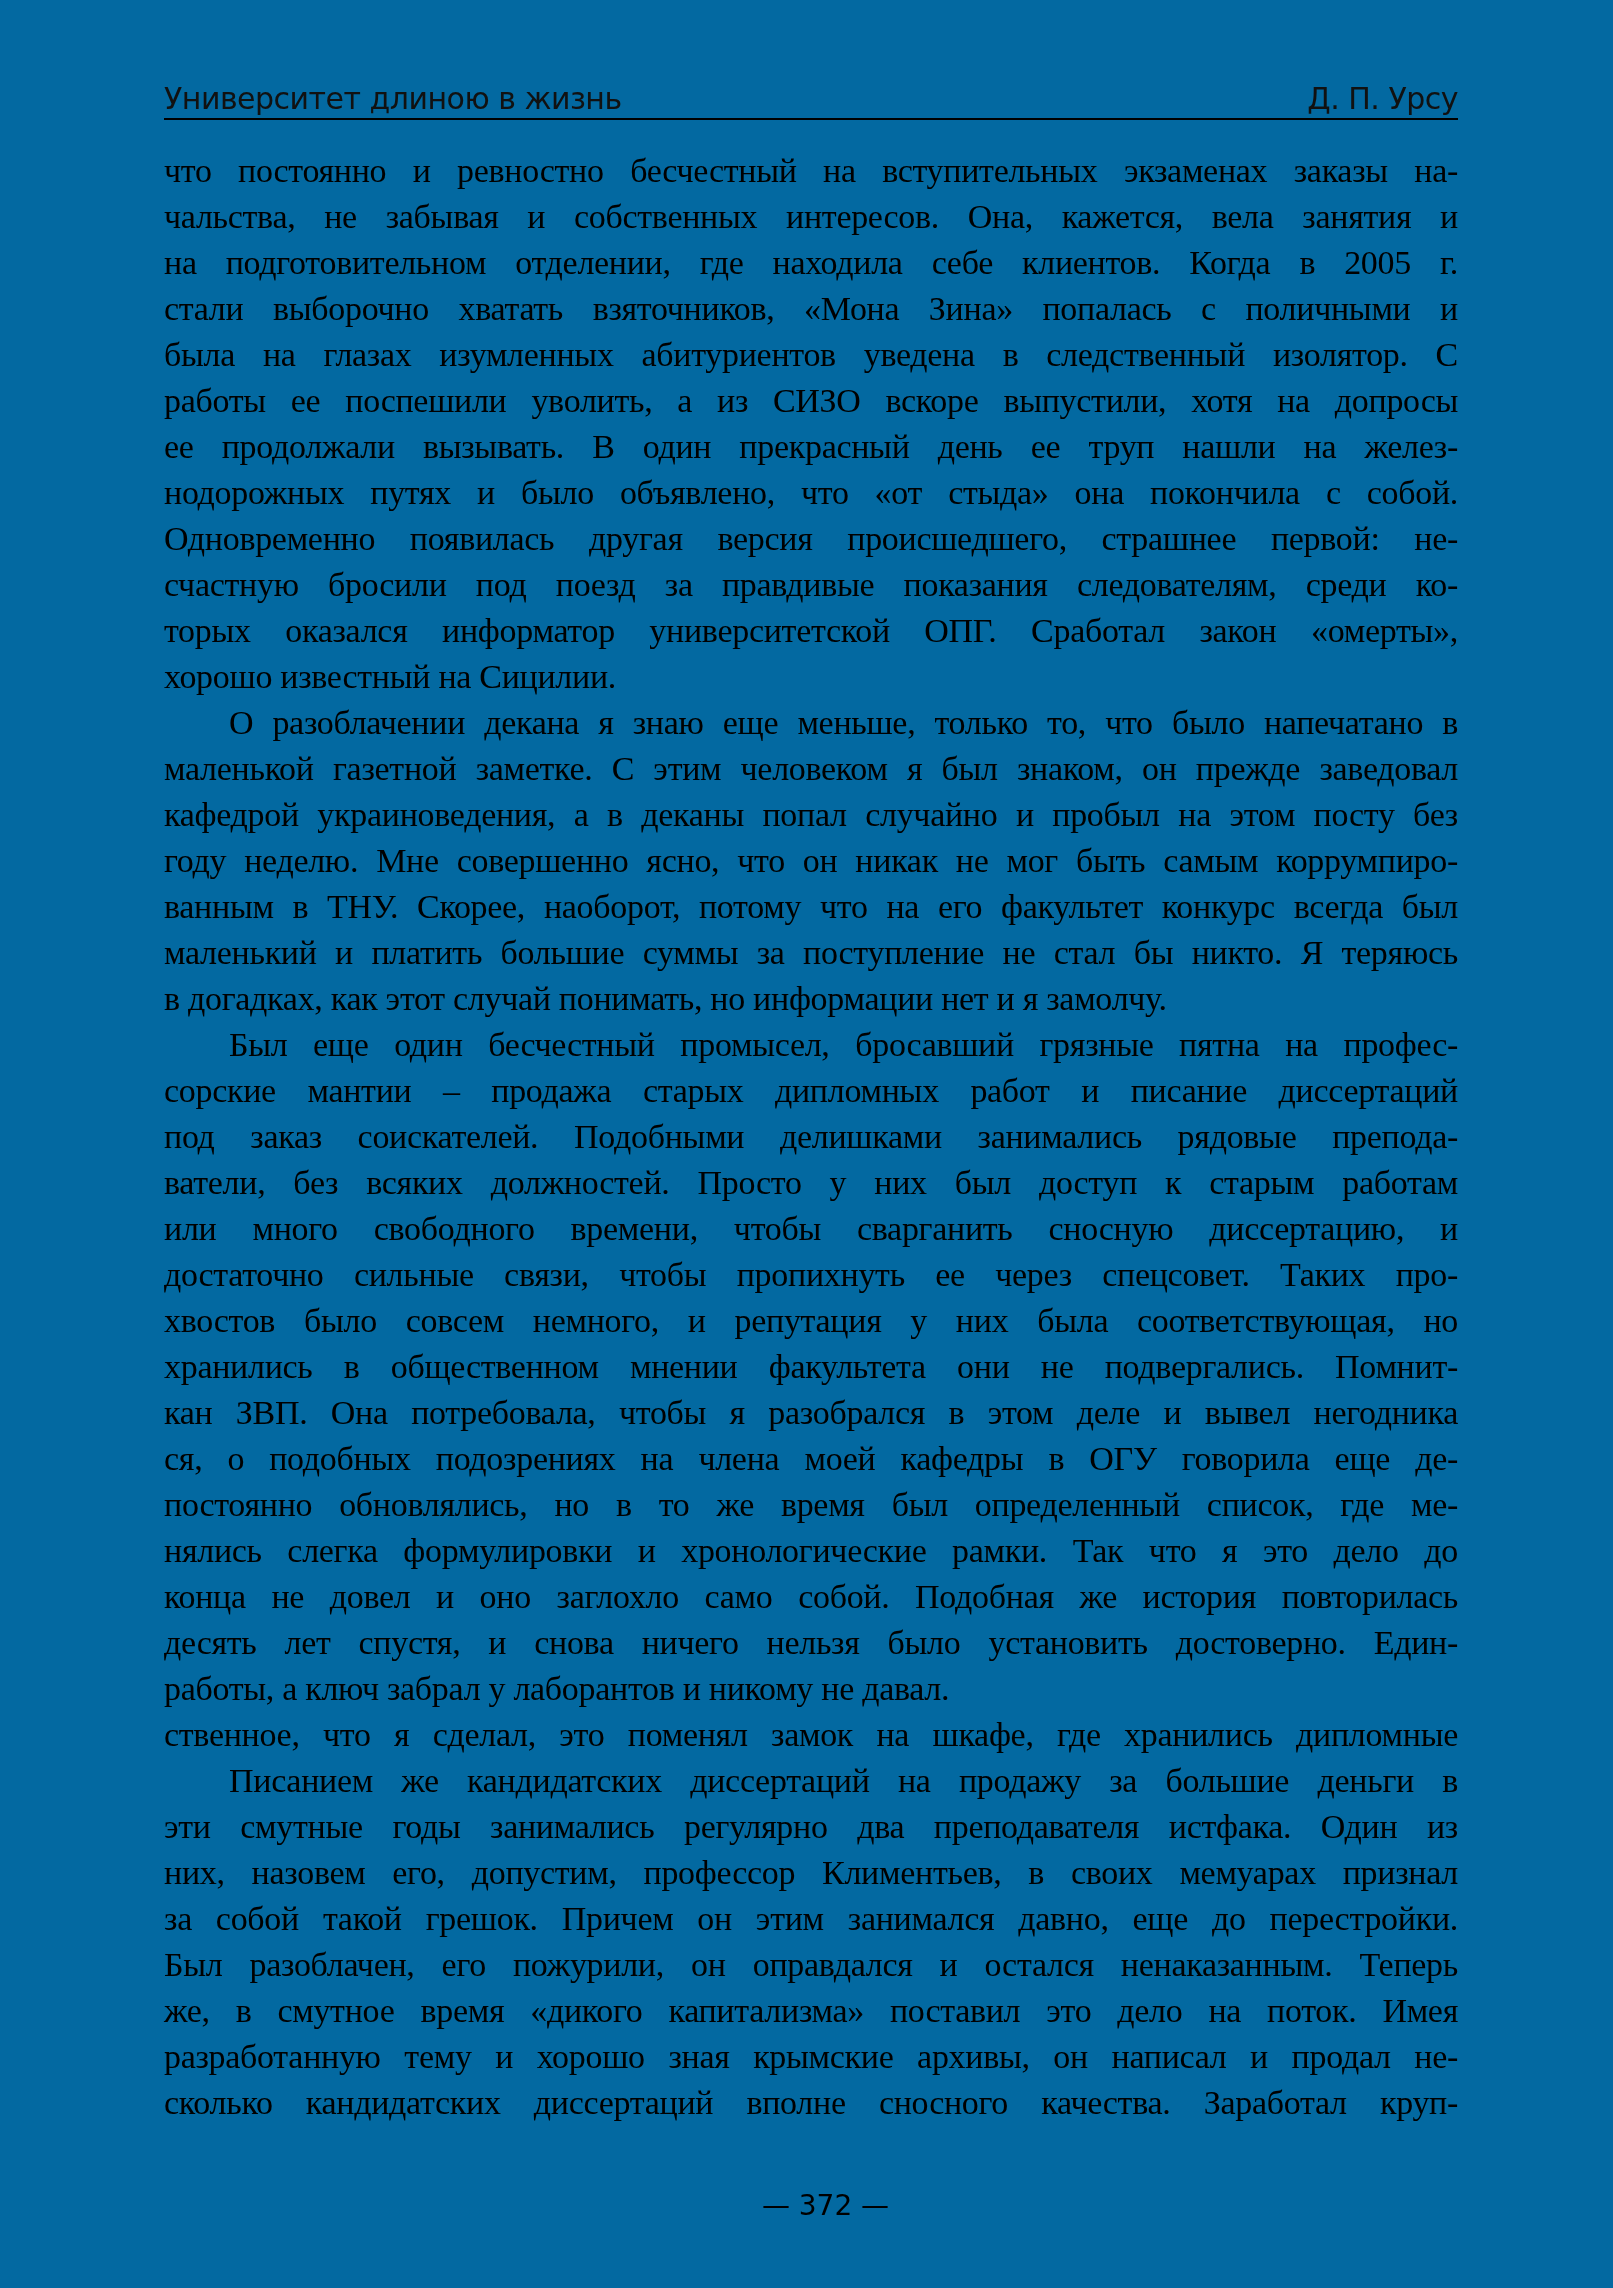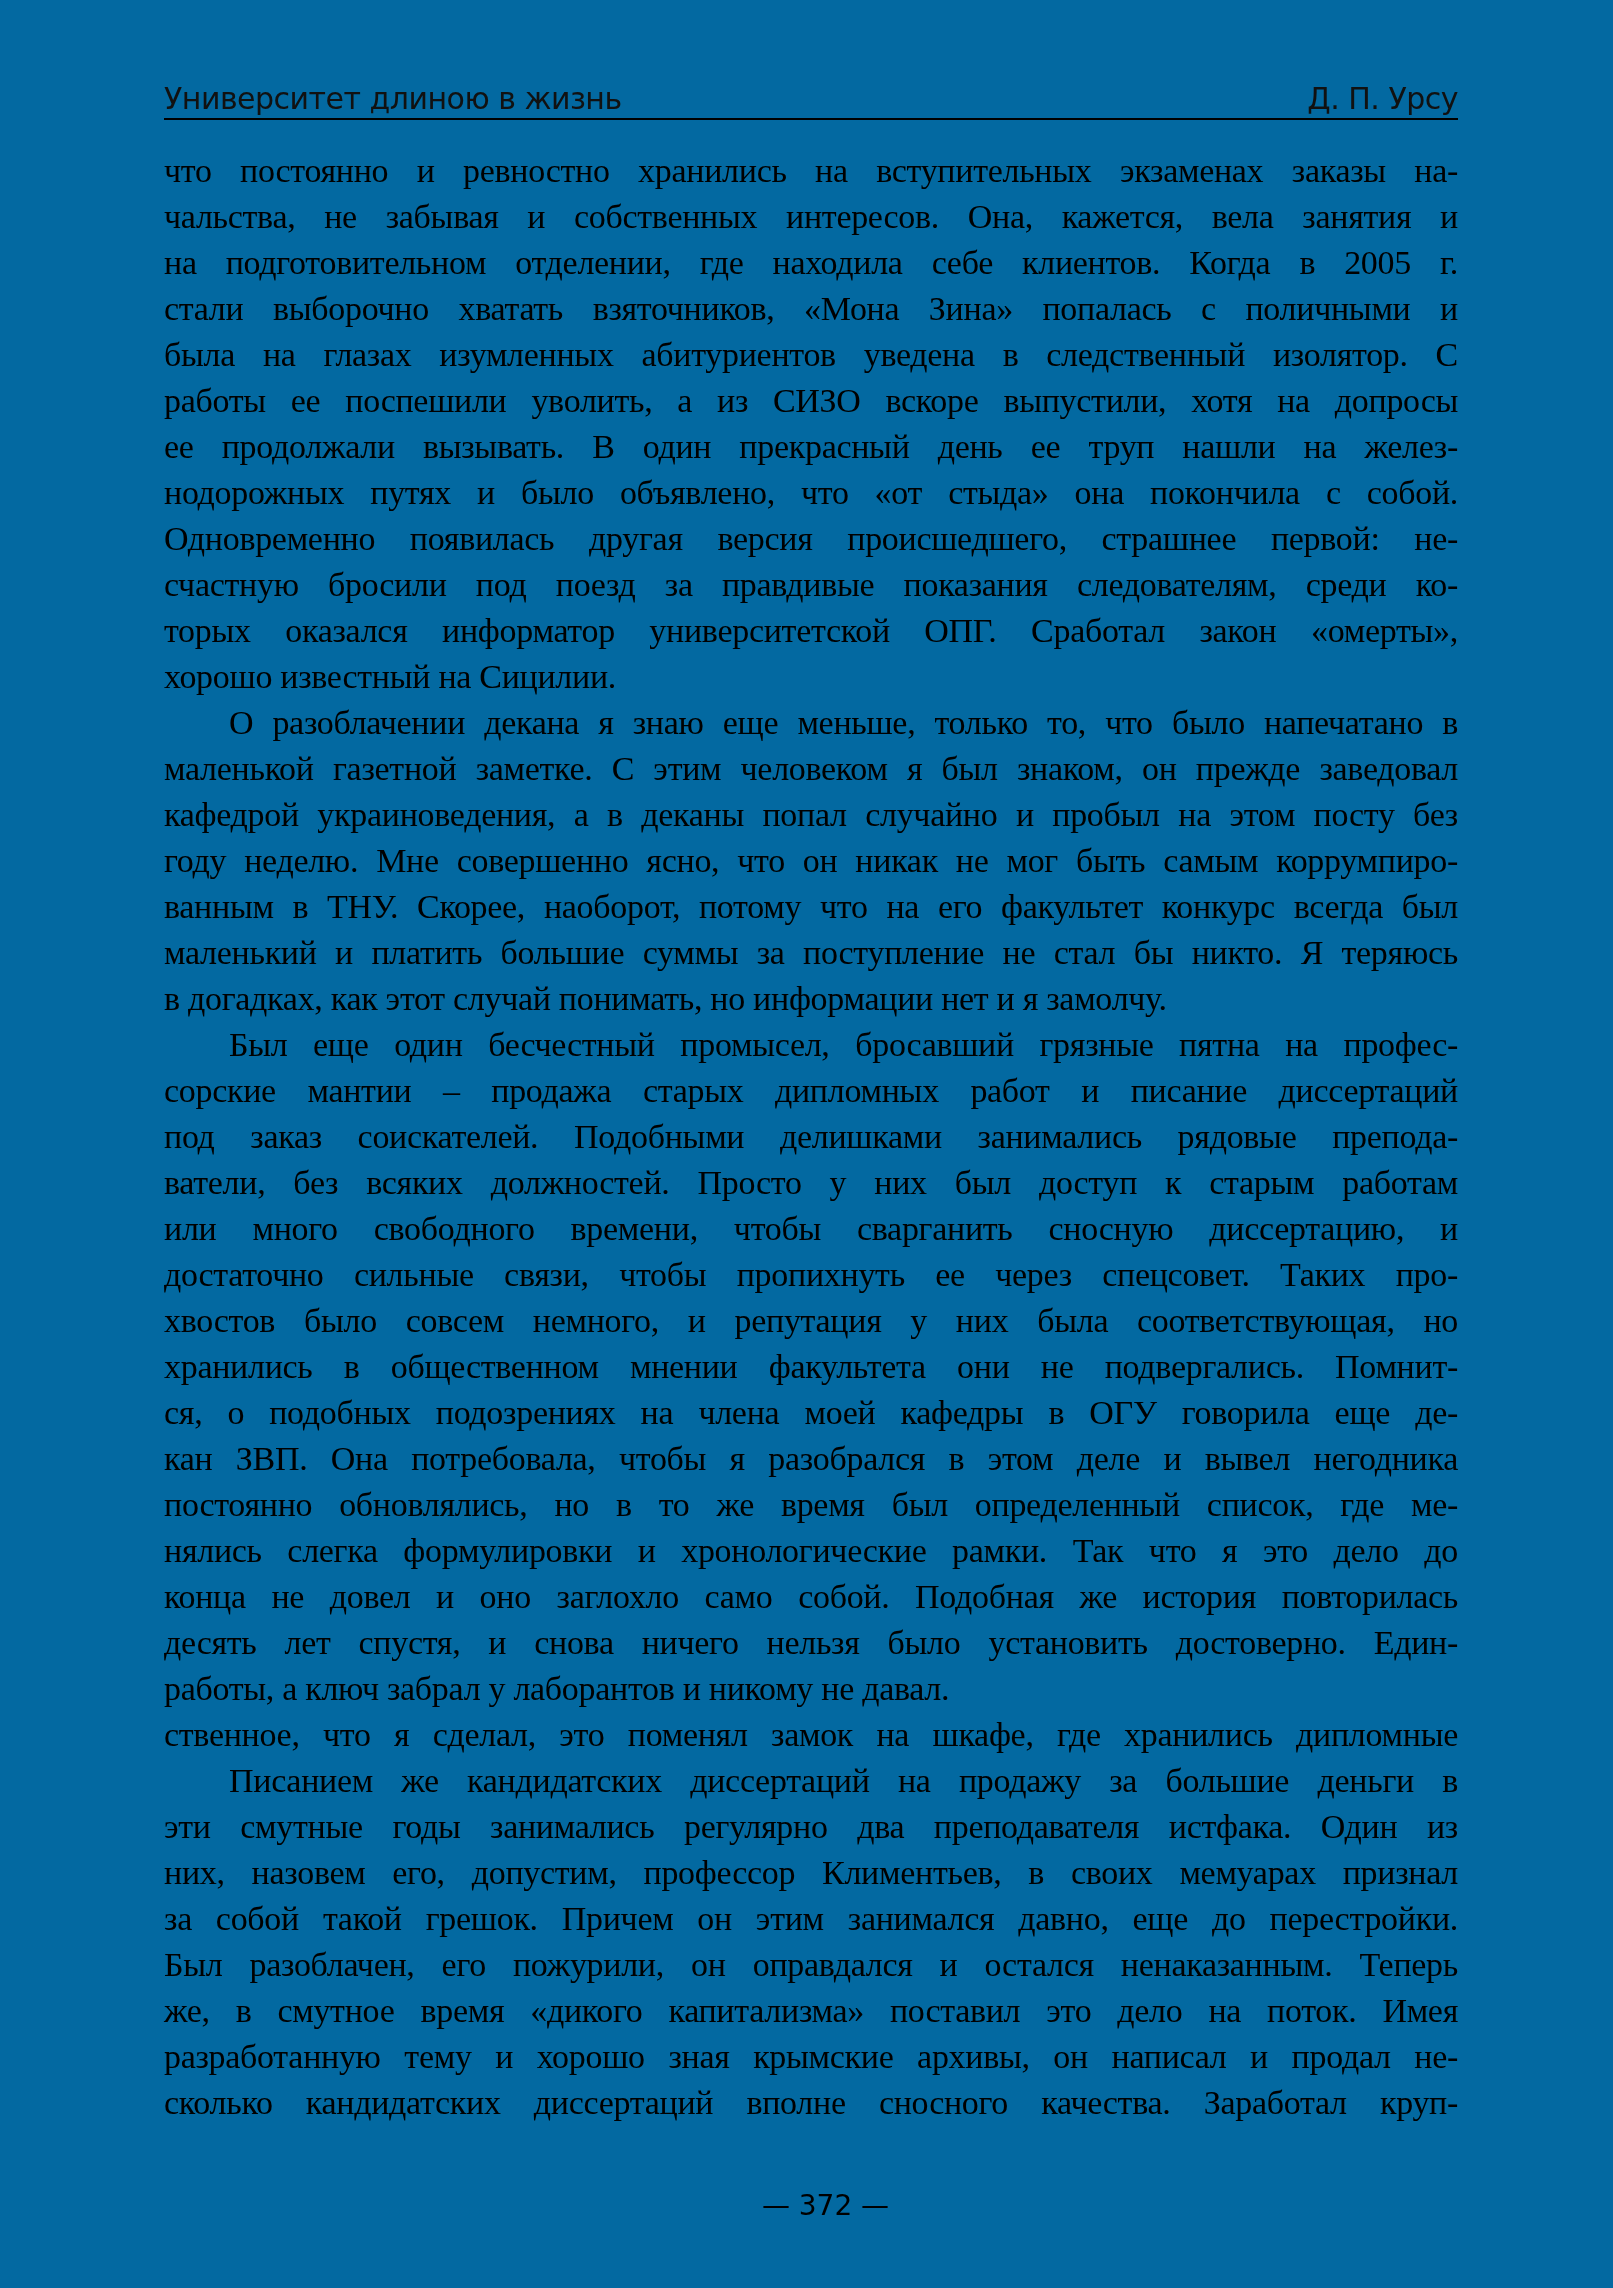--- a/index.html
+++ b/index.html
@@ -29,21 +29,21 @@
 <body>
 
 <div class="page">
   <div class="running-head">
     <span>Университет длиною в жизнь</span>
     <span>Д. П. Урсу</span>
   </div>
 
   <div class="body-text" id="body">
       <p>
-        <span class="line">что постоянно и ревностно хранились на вступительных экзаменах заказы на-</span>
+        <span class="line">что постоянно и ревностно бесчестный на вступительных экзаменах заказы на-</span>
         <span class="line">чальства, не забывая и собственных интересов. Она, кажется, вела занятия и</span>
         <span class="line">на подготовительном отделении, где находила себе клиентов. Когда в 2005 г.</span>
         <span class="line">стали выборочно хватать взяточников, «Мона Зина» попалась с поличными и</span>
         <span class="line">была на глазах изумленных абитуриентов уведена в следственный изолятор. С</span>
         <span class="line">работы ее поспешили уволить, а из СИЗО вскоре выпустили, хотя на допросы</span>
         <span class="line">ее продолжали вызывать. В один прекрасный день ее труп нашли на желез-</span>
         <span class="line">нодорожных путях и было объявлено, что «от стыда» она покончила с собой.</span>
         <span class="line">Одновременно появилась другая версия происшедшего, страшнее первой: не-</span>
         <span class="line">счастную бросили под поезд за правдивые показания следователям, среди ко-</span>
         <span class="line">торых оказался информатор университетской ОПГ. Сработал закон «омерты»,</span>
@@ -60,22 +60,22 @@
       </p>
       <p>
         <span class="line" style="text-indent: 65px;">Был еще один бесчестный промысел, бросавший грязные пятна на профес-</span>
         <span class="line">сорские мантии – продажа старых дипломных работ и писание диссертаций</span>
         <span class="line">под заказ соискателей. Подобными делишками занимались рядовые препода-</span>
         <span class="line">ватели, без всяких должностей. Просто у них был доступ к старым работам</span>
         <span class="line">или много свободного времени, чтобы сварганить сносную диссертацию, и</span>
         <span class="line">достаточно сильные связи, чтобы пропихнуть ее через спецсовет. Таких про-</span>
         <span class="line">хвостов было совсем немного, и репутация у них была соответствующая, но</span>
         <span class="line">хранились в общественном мнении факультета они не подвергались. Помнит-</span>
+        <span class="line">кан ЗВП. Она потребовала, чтобы я разобрался в этом деле и вывел негодника</span>
         <span class="line">ся, о подобных подозрениях на члена моей кафедры в ОГУ говорила еще де-</span>
-        <span class="line">кан ЗВП. Она потребовала, чтобы я разобрался в этом деле и вывел негодника</span>
         <span class="line">постоянно обновлялись, но в то же время был определенный список, где ме-</span>
         <span class="line">нялись слегка формулировки и хронологические рамки. Так что я это дело до</span>
         <span class="line">конца не довел и оно заглохло само собой. Подобная же история повторилась</span>
         <span class="line">десять лет спустя, и снова ничего нельзя было установить достоверно. Един-</span>
         <span class="line last">работы, а ключ забрал у лаборантов и никому не давал.</span>
         <span class="line">ственное, что я сделал, это поменял замок на шкафе, где хранились дипломные</span>
       </p>
       <p>
         <span class="line" style="text-indent: 65px;">Писанием же кандидатских диссертаций на продажу за большие деньги в</span>
         <span class="line">эти смутные годы занимались регулярно два преподавателя истфака. Один из</span>

